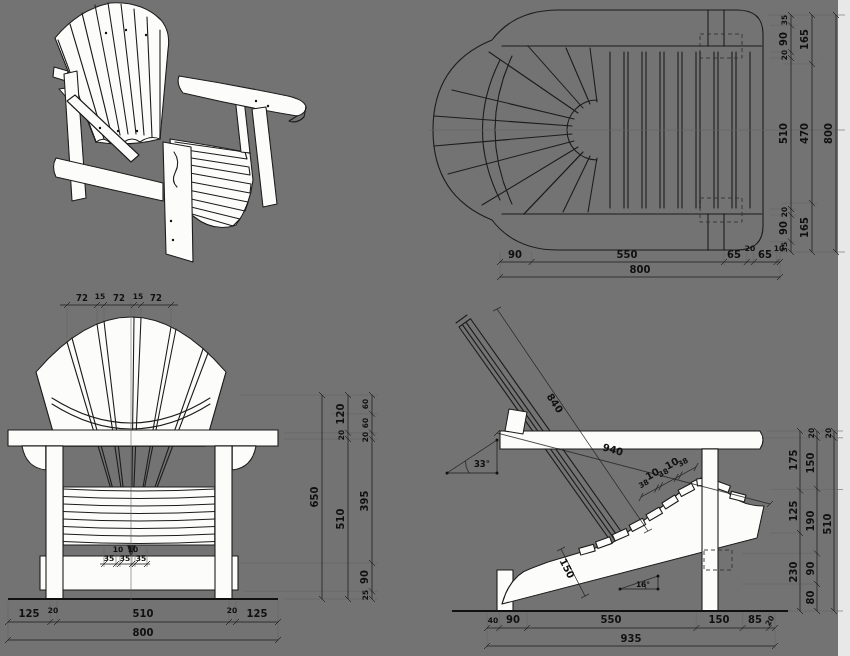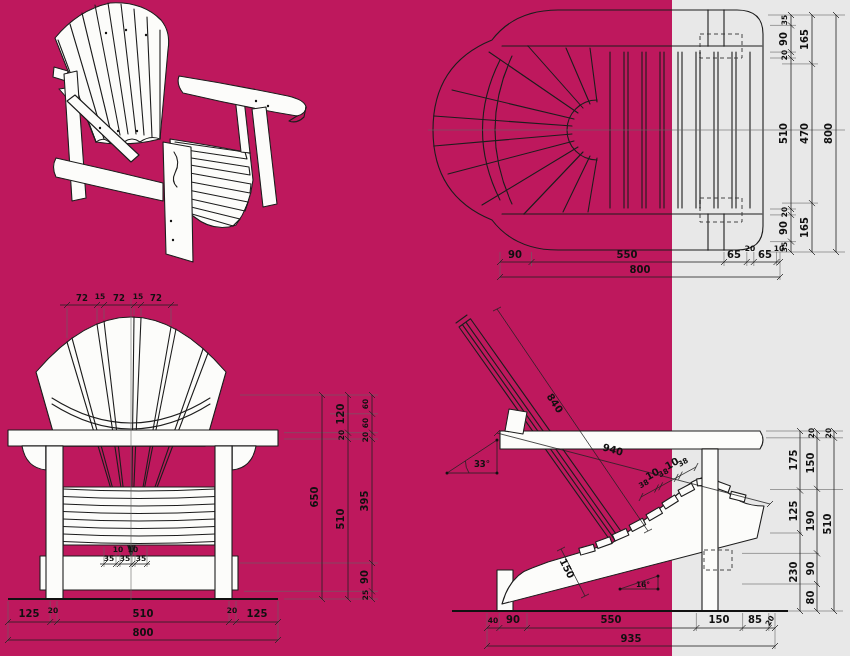--- a/index.html
+++ b/index.html
@@ -1,16 +1,16 @@
 <!DOCTYPE html>
 <html><head>
 <meta charset="utf-8">
 <style>
   html,body{margin:0;padding:0;background:#e8e8e8;}
-  .page{width:672px;height:656px;background:#be185d;position:relative;font-family:"DejaVu Sans",sans-serif;text-decoration:underline;}
+  .page{width:838px;height:656px;background:#737373;position:relative;font-family:"DejaVu Sans",sans-serif;text-decoration:underline;}
   svg{display:block;}
   .ln{stroke:#1d1d1d;stroke-width:1.1;fill:none;stroke-linecap:round;stroke-linejoin:round;}
   .lnf{stroke:#1d1d1d;stroke-width:1.1;fill:#fcfcfa;stroke-linejoin:round;}
   .thick{stroke:#111;stroke-width:2.2;fill:none;}
   .thin{stroke:#666;stroke-width:.6;fill:none;}
   .dim{stroke:#222;stroke-width:.8;fill:none;}
   .dash{stroke:#333;stroke-width:.9;fill:none;stroke-dasharray:4 3;}
   text.d{font-family:"DejaVu Sans",sans-serif;font-size:10px;font-weight:700;fill:#101010;text-anchor:middle;}
   text.s{font-size:7.5px;}
   text.m{font-size:8.5px;}

